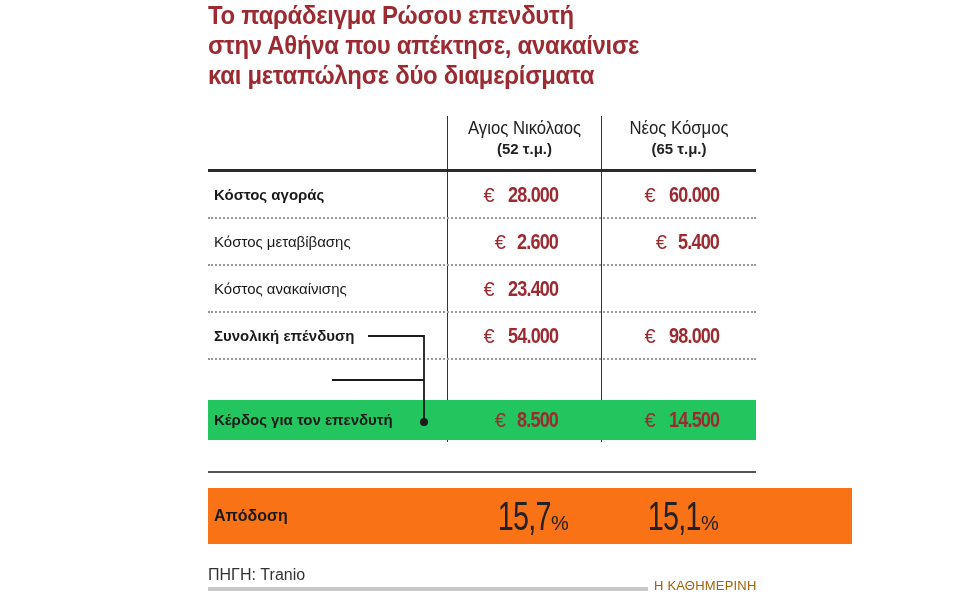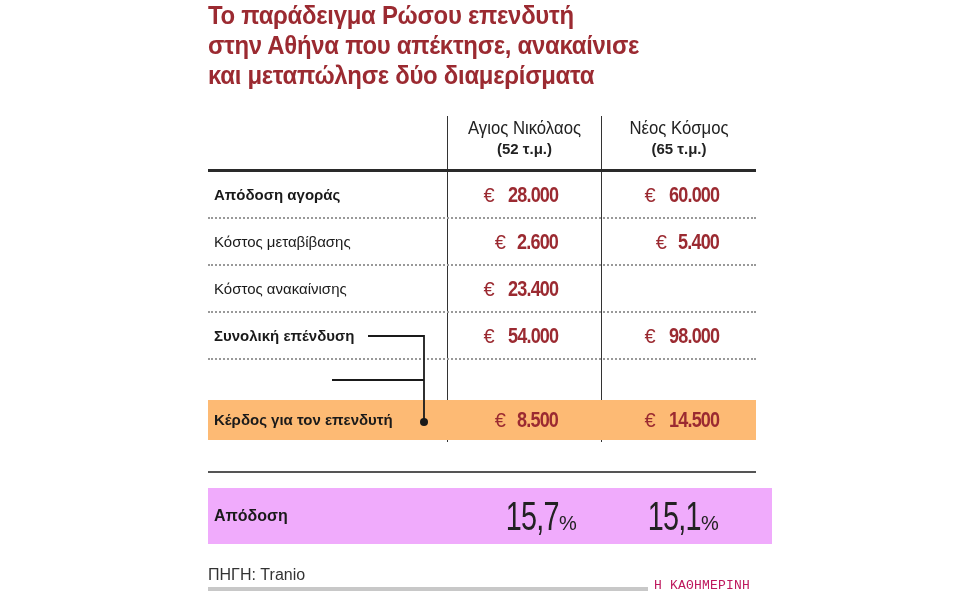--- a/index.html
+++ b/index.html
@@ -7,36 +7,36 @@
   .title { position:absolute; left:208px; top:0px; width:560px; color:#9b2a31; font-family:"Liberation Sans", sans-serif; font-weight:bold; font-size:26px; line-height:30px; letter-spacing:-0.3px; transform:scaleX(0.92); transform-origin:left top; }
   .title div { white-space:nowrap; }
   .table { position:absolute; left:208px; top:110px; width:548px; height:445px; }
   .vline { position:absolute; width:1px; background:#333; }
   .hdr { position:absolute; top:6px; text-align:center; color:#222; }
   .hdr .name { font-family:"Liberation Sans Narrow","Liberation Sans", sans-serif; font-size:19px; line-height:24px; transform:scaleX(0.88); }
   .hdr .area { font-weight:bold; font-size:15px; line-height:18px; }
   .thick { position:absolute; left:0; width:548px; height:3px; background:#2a2a2a; }
   .row { position:absolute; left:0; width:548px; height:45px; }
   .row.dotted { border-bottom:2px dotted #999; }
-  .row.hl { background:#fdba74; }
+  .row.hl { background:#22c55e; }
   .lbl { position:absolute; left:6px; top:0; height:45px; line-height:45px; font-size:15px; color:#1a1a1a; white-space:nowrap; }
   .lbl.b { font-weight:bold; }
   .val { position:absolute; top:0; height:45px; line-height:45px; text-align:right; color:#9b2a31; white-space:nowrap; }
   .val .eur { font-size:20px; font-weight:normal; margin-right:2px; }
   .val .num { font-size:22px; font-weight:bold; letter-spacing:-1px; display:inline-block; transform:scaleX(0.82); transform-origin:right center; }
   .bline { position:absolute; left:0; width:548px; height:2px; background:#555; }
-  .yield { position:absolute; left:0; width:564px; height:56px; background:#f0abfc; }
+  .yield { position:absolute; left:0; width:644px; height:56px; background:#f97316; }
   .yield .lbl { height:56px; line-height:56px; font-weight:bold; font-size:16px; }
   .pct { position:absolute; top:0; height:56px; line-height:56px; color:#222; text-align:center; white-space:nowrap; }
   .pct .big { font-family:"Liberation Sans", sans-serif; font-size:40px; display:inline-block; transform:scaleX(0.72); transform-origin:right center; letter-spacing:-1px; }
   .pct .sym { font-size:20px; }
   .connector { position:absolute; }
   .source { position:absolute; left:208px; top:566px; font-size:16px; color:#333; }
   .footbar { position:absolute; left:208px; top:587px; width:440px; height:4px; background:#c8c8c8; }
-  .brand { position:absolute; left:654px; top:578px; font-family:Liberation Mono, monospace; font-size:13px; color:#be185d; letter-spacing:0.2px; }
+  .brand { position:absolute; left:654px; top:578px; font-family:Liberation Sans, sans-serif; font-size:13px; color:#a16207; letter-spacing:0.2px; }
 </style>
 </head>
 <body>
 
 <div class="title">
   <div>Το παράδειγμα Ρώσου επενδυτή</div>
   <div>στην Αθήνα που απέκτησε, ανακαίνισε</div>
   <div>και μεταπώλησε δύο διαμερίσματα</div>
 </div>
 
@@ -52,21 +52,21 @@
     <div class="area">(52 τ.μ.)</div>
   </div>
   <div class="hdr" style="left:394px; width:154px;">
     <div class="name">Νέος Κόσμος</div>
     <div class="area">(65 τ.μ.)</div>
   </div>
 
   <div class="thick" style="top:59px;"></div>
 
   <div class="row dotted" style="top:62px;">
-    <span class="lbl b">Απόδοση αγοράς</span>
+    <span class="lbl b">Κόστος αγοράς</span>
     <span class="val" style="right:198px;"><span class="eur">€</span><span class="num">28.000</span></span>
     <span class="val" style="right:37px;"><span class="eur">€</span><span class="num">60.000</span></span>
   </div>
   <div class="row dotted" style="top:109px;">
     <span class="lbl">Κόστος μεταβίβασης</span>
     <span class="val" style="right:198px;"><span class="eur">€</span><span class="num">2.600</span></span>
     <span class="val" style="right:37px;"><span class="eur">€</span><span class="num">5.400</span></span>
   </div>
   <div class="row dotted" style="top:156px;">
     <span class="lbl">Κόστος ανακαίνισης</span>
@@ -87,20 +87,20 @@
     <line x1="160" y1="226" x2="216" y2="226" stroke="#1a1a1a" stroke-width="1.8"></line>
     <line x1="124" y1="270" x2="216" y2="270" stroke="#1a1a1a" stroke-width="1.8"></line>
     <line x1="216" y1="225" x2="216" y2="312" stroke="#1a1a1a" stroke-width="1.8"></line>
     <circle cx="216" cy="312" r="4" fill="#1a1a1a"></circle>
   </svg>
 
   <div class="bline" style="top:361px;"></div>
 
   <div class="yield" style="top:378px;">
     <span class="lbl">Απόδοση</span>
-    <span class="pct" style="left:268px; width:110px;"><span class="big">15,7</span><span class="sym">%</span></span>
+    <span class="pct" style="left:260px; width:110px;"><span class="big">15,7</span><span class="sym">%</span></span>
     <span class="pct" style="left:410px; width:110px;"><span class="big">15,1</span><span class="sym">%</span></span>
   </div>
 </div>
 
 <div class="source">ΠΗΓΗ: Tranio</div>
 <div class="footbar"></div>
 <div class="brand">Η ΚΑΘΗΜΕΡΙΝΗ</div>
 
 </body></html>

